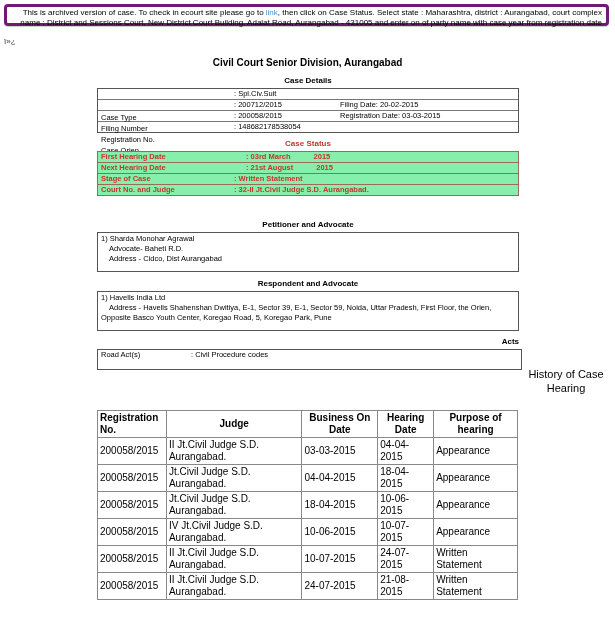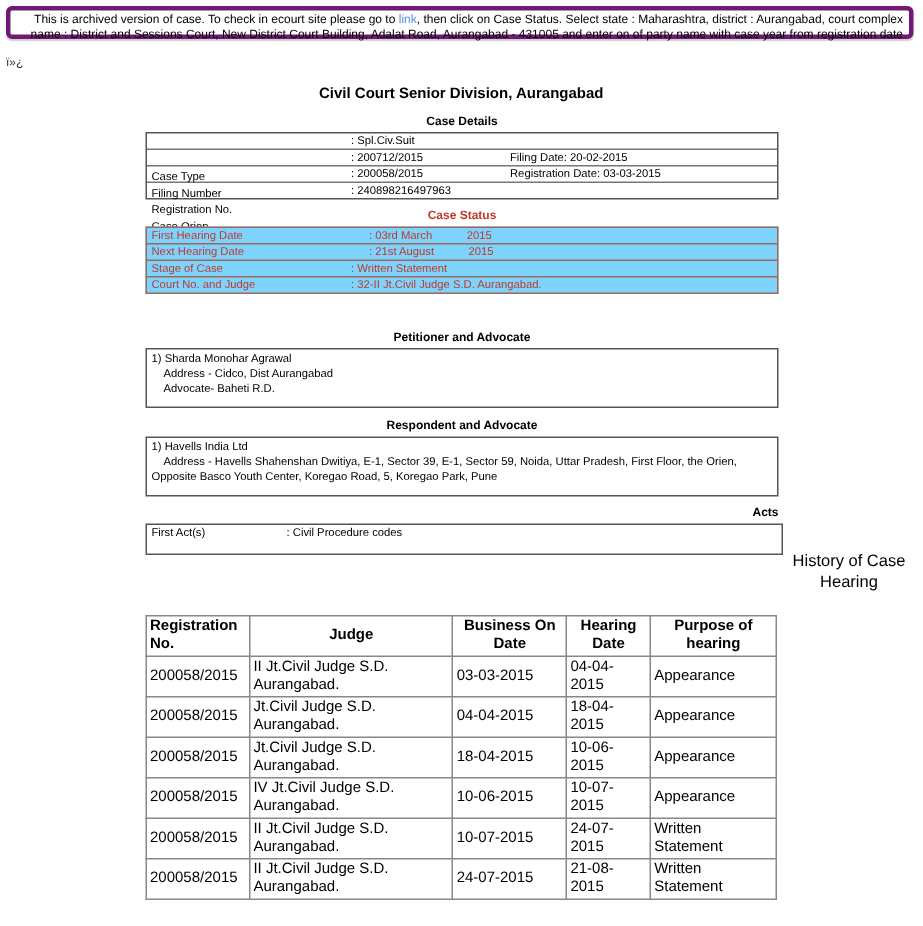--- a/index.html
+++ b/index.html
@@ -27,21 +27,21 @@
     .box {
       position: absolute; left: 97px; width: 422px;
       border: 1px solid #555; box-sizing: border-box;
       font-size: 7.5px;
     }
     .kv-row { display: flex; height: 10px; line-height: 10px; border-bottom: 1px solid #777; padding-left: 3px; }
     .kv-row:last-child { border-bottom: none; }
     .kv-label { width: 133px; margin-top: 24px; }
     .kv-val { width: 106px; }
     .kv-extra { flex: 1; }
-    .status-box { border-color: #9b6a5a; background: #7dd3fc; color: #c0392b; }
+    .status-box { border-color: #9b6a5a; background: #86efac; color: #c0392b; font-weight: bold; }
     .status-row { display: flex; border-bottom: 1px solid #9b6a5a; padding-left: 3px; line-height: 10px; }
     .status-row:last-child { border-bottom: none; }
     .status-label { width: 145px; }
     .status-label-short { width: 133px; }
     .status-val-wrap { display: flex; flex-direction: row; gap: 12px; }
     .status-year { padding-left: 11px; }
     .party-box { padding: 1px 3px; line-height: 10px; }
     .indent { padding-left: 8px; }
     .acts-box { left: 97px; width: 425px; }
     .acts-row { display: flex; line-height: 9px; padding-left: 3px; }
@@ -85,21 +85,21 @@
     <span class="kv-val">: 200712/2015</span>
     <span class="kv-extra">Filing Date: 20-02-2015</span>
   </div>
   <div class="kv-row">
     <span class="kv-label">Registration No.</span>
     <span class="kv-val">: 200058/2015</span>
     <span class="kv-extra">Registration Date: 03-03-2015</span>
   </div>
   <div class="kv-row">
     <span class="kv-label">Case Orien</span>
-    <span class="kv-val">: 240898216497963</span>
+    <span class="kv-val">: 148682178538054</span>
     <span class="kv-extra"></span>
   </div>
 </div>
 
 <div class="sec-title" style="top:139px; color:#c0392b;">Case Status</div>
 <div class="box status-box" style="top:151px;">
   <div class="status-row">
     <span class="status-label">First Hearing Date</span>
     <span class="status-val-wrap">
       <span>: 03rd March</span>
@@ -119,34 +119,34 @@
   </div>
   <div class="status-row">
     <span class="status-label-short">Court No. and Judge</span>
     <span>: 32-II Jt.Civil Judge S.D. Aurangabad.</span>
   </div>
 </div>
 
 <div class="sec-title" style="top:220px;">Petitioner and Advocate</div>
 <div class="box party-box" style="top:232px; height:40px;">
   <div>1) Sharda Monohar Agrawal</div>
+  <div class="indent">Advocate- Baheti R.D.</div>
   <div class="indent">Address - Cidco, Dist Aurangabad</div>
-  <div class="indent">Advocate- Baheti R.D.</div>
 </div>
 
 <div class="sec-title" style="top:279px;">Respondent and Advocate</div>
 <div class="box party-box" style="top:291px; height:40px;">
   <div>1) Havells India Ltd</div>
   <div style="text-indent:8px;">Address - Havells Shahenshan Dwitiya, E-1, Sector 39, E-1, Sector 59, Noida, Uttar Pradesh, First Floor, the Orien, Opposite Basco Youth Center, Koregao Road, 5, Koregao Park, Pune</div>
 </div>
 
 <div class="sec-title" style="top:337px;text-align:right;">Acts</div>
 <div class="box acts-box" style="top:349px; height:21px;">
   <div class="acts-row">
-    <span class="acts-label">First Act(s)</span>
+    <span class="acts-label">Road Act(s)</span>
     <span>: Civil Procedure codes</span>
   </div>
 </div>
 
 <div class="history-title">History of Case Hearing</div>
 
 <table class="history">
   <colgroup>
     <col style="width:69px">
       <col style="width:136px">

